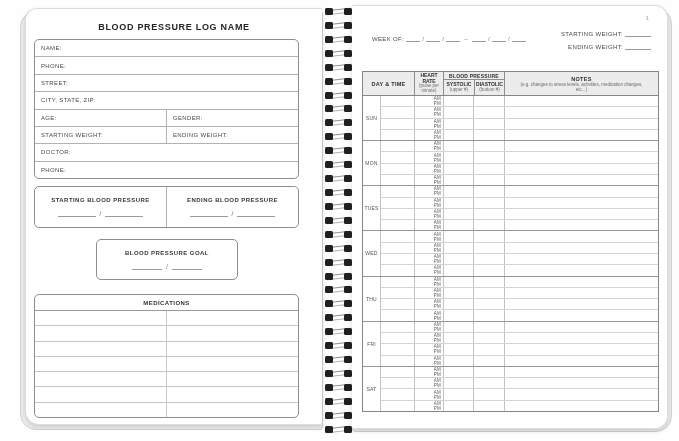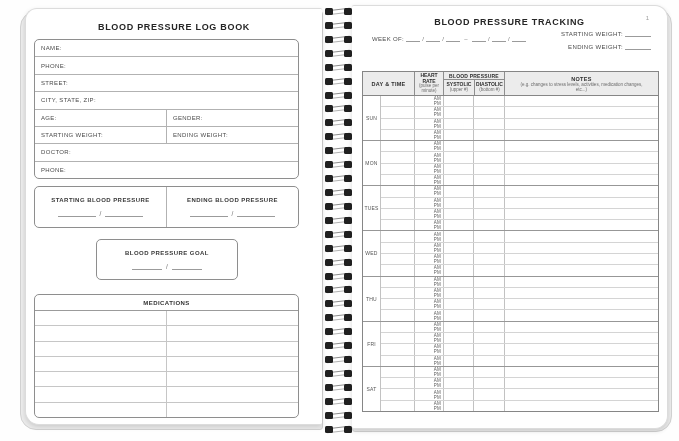--- a/index.html
+++ b/index.html
@@ -118,21 +118,21 @@
 </style>
 </head>
 <body>
 
 <div class="stage">
 
   <div class="stack stack-left"></div>
   <div class="stack stack-right"></div>
 
   <div class="page page-left">
-    <div class="lp-title">BLOOD PRESSURE LOG BOOK</div>
+    <div class="lp-title">BLOOD PRESSURE LOG NAME</div>
 
     <div class="rbox info-box">
         <div class="info-row">
           <div class="info-cell">NAME:</div>
         </div>
         <div class="info-row">
           <div class="info-cell">PHONE:</div>
         </div>
         <div class="info-row">
           <div class="info-cell">STREET:</div>
@@ -402,21 +402,20 @@
       </div>
       <div class="coil">
         <div class="wire w1"></div>
         <div class="wire w2"></div>
         <div class="sq l"></div>
         <div class="sq r"></div>
       </div>
     </div>
 
   <div class="page page-right">
-    <div class="rp-title">BLOOD PRESSURE TRACKING</div>
     <div class="page-num">1</div>
 
     <div class="week-row">
       <span>WEEK OF:</span>
       <span class="uslot u14"></span>
       <span class="sl">/</span>
       <span class="uslot u14"></span>
       <span class="sl">/</span>
       <span class="uslot u14"></span>
       <span class="sep">–</span>

